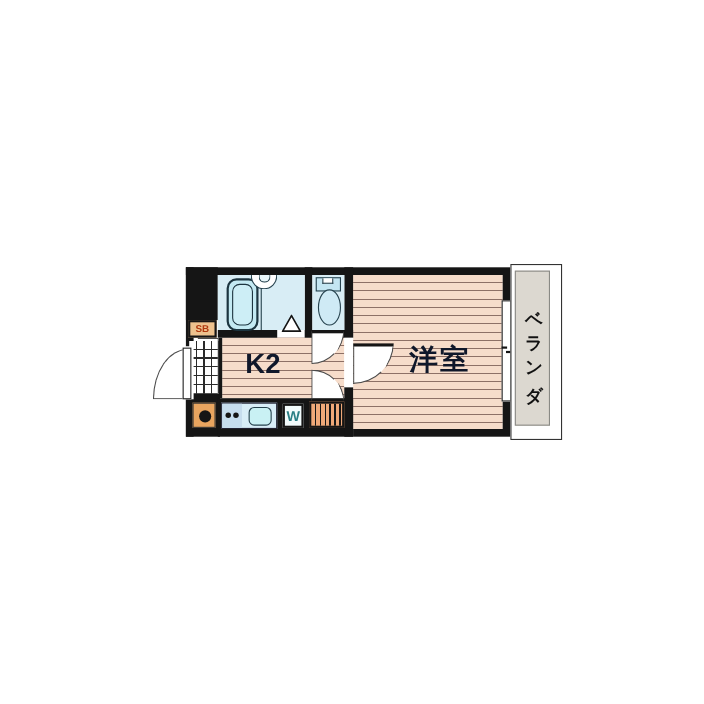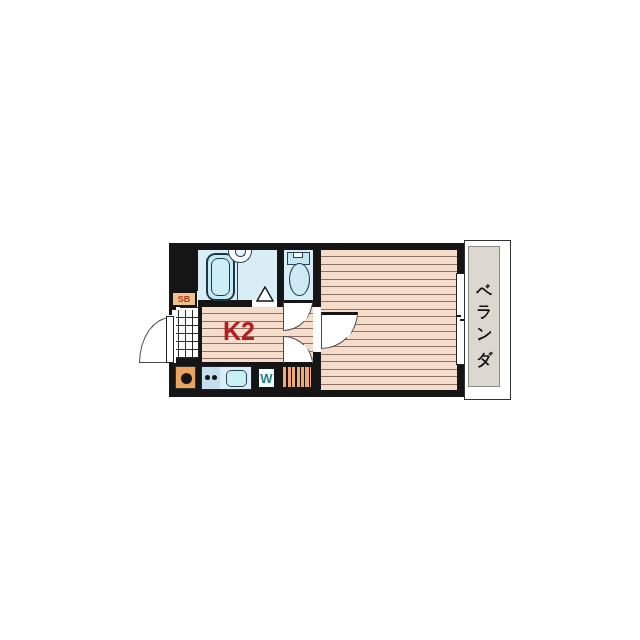--- a/index.html
+++ b/index.html
@@ -4,21 +4,21 @@
 <style>
   html,body{margin:0;padding:0;background:#fff;}
   #canvas{position:relative;width:640px;height:640px;background:#ffffff;overflow:hidden;
           font-family:"Liberation Sans", sans-serif;}
   .abs{position:absolute;box-sizing:border-box;}
   .wall{background:#151515;}
   .floor{background-color:#f6dcca;
          background-image:repeating-linear-gradient(to bottom, transparent 0 6.5px, #8d7066 6.5px 7.5px);}
   .wet{background:#d8edf5;}
   .doorarc{background:#fff;border:1.5px solid #4a4a4a;}
-  .label{color:#b91c1c;display:flex;align-items:center;justify-content:center;}
+  .label{color:#0f172a;display:flex;align-items:center;justify-content:center;}
   
   .tiles{background-color:#ffffff;
     background-image:
       repeating-linear-gradient(to right, transparent 0 6px, #2a2a2a 6px 7px),
       repeating-linear-gradient(to bottom, transparent 0 7px, #2a2a2a 7px 8px);}
   
   .hatch{background-color:#efa878;
     background-image:repeating-linear-gradient(to right, transparent 0 3px, #151515 3px 4.5px);}
 </style>
 </head>
@@ -89,20 +89,21 @@
     </div>
     <div class="abs" style="left:24px;top:3px;width:21px;height:17px;background:#c9f1f4;border:1.5px solid #26424e;border-radius:5px;"></div>
   </div>
   <div class="abs" style="left:257px;top:367px;width:19px;height:22px;background:#f2fbfc;border:2px solid #151515;
               display:flex;align-items:center;justify-content:center;font-size:13px;font-weight:bold;color:#2a7f85;">
     <span>W</span>
   </div>
   <div class="abs hatch" style="left:281px;top:365px;width:32px;height:24px;border:2px solid #151515;"></div>
 
   <div class="abs label" style="left:214px;top:315px;width:50px;height:32px;font-size:25px;font-weight:600;">K2</div>
+  <div class="abs label" style="left:362px;top:310px;width:76px;height:32px;font-size:26px;font-weight:bold;letter-spacing:2px;">洋室</div>
 
   <div class="abs" style="left:456px;top:273px;width:9px;height:92px;background:#fff;border:1px solid #222;"></div>
   <div class="abs" style="left:456px;top:315px;width:5px;height:2px;background:#151515;"></div>
   <div class="abs" style="left:460px;top:319px;width:5px;height:2px;background:#151515;"></div>
 
   <div class="abs" style="left:464px;top:240px;width:47px;height:160px;background:#fff;border:1.5px solid #333;"></div>
   <div class="abs" style="left:468px;top:246px;width:32px;height:141px;background:#dcd8d0;border:1px solid #8a8a85;
               display:flex;align-items:center;justify-content:center;">
     <span style="writing-mode:vertical-rl;text-orientation:upright;font-size:16px;font-weight:bold;color:#111;letter-spacing:4px;">ベランダ</span>
   </div>

